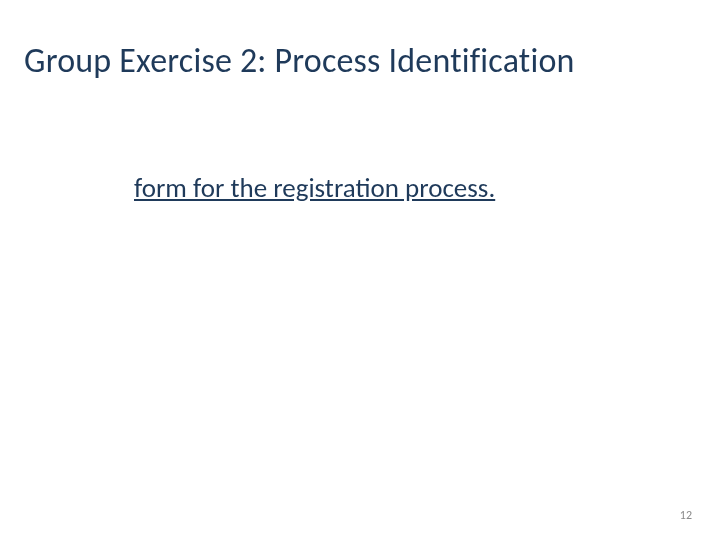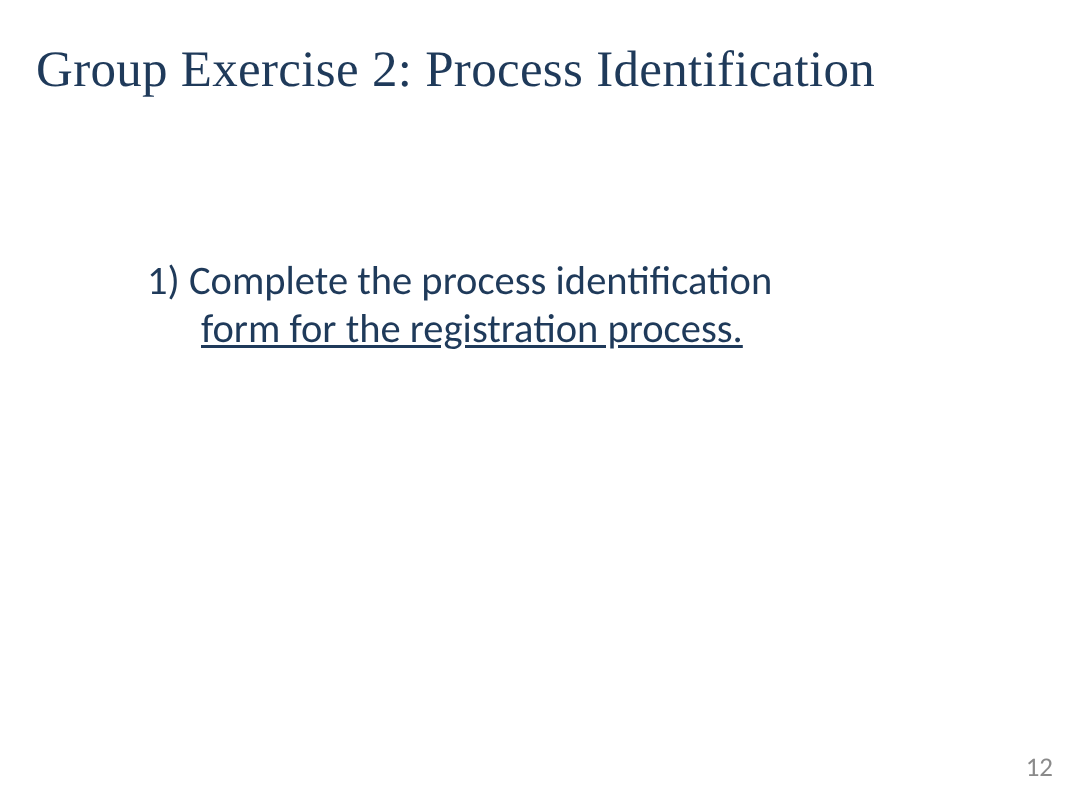--- a/index.html
+++ b/index.html
@@ -10,54 +10,52 @@
     body {
       width: 720px;
       height: 540px;
       background: #ffffff;
       font-family: Calibri, "Segoe UI", Arial, sans-serif;
       position: relative;
       overflow: hidden;
     }
     .slide-title {
       position: absolute;
-      top: 28px;
+      top: 40px;
       left: 24px;
       font-size: 34px;
       font-weight: 400;
       color: #1f3a5a;
       letter-spacing: 0.2px;
-      font-family: Liberation Serif, serif;
     }
     .body-text {
       position: absolute;
       top: 172px;
       left: 98px;
       width: 480px;
       font-size: 27px;
       font-weight: 400;
       color: #1f3a5a;
       line-height: 1.18;
     }
     .body-line2 {
       display: block;
       padding-left: 36px;
       text-decoration: underline;
     }
     .page-number {
       position: absolute;
       bottom: 18px;
-      right: 18px;
-      font-size: 18px;
+      right: 28px;
+      font-size: 12px;
       color: #8a8a8a;
     }
   </style>
 </head>
 <body>
 
 <div class="slide-title">Group Exercise 2: Process Identification</div>
 
 <div class="body-text">
-  <span>1) Complete the process identification</span>
   <span class="body-line2">form for the registration process.</span>
 </div>
 
 <div class="page-number">12</div>
 
 </body></html>

